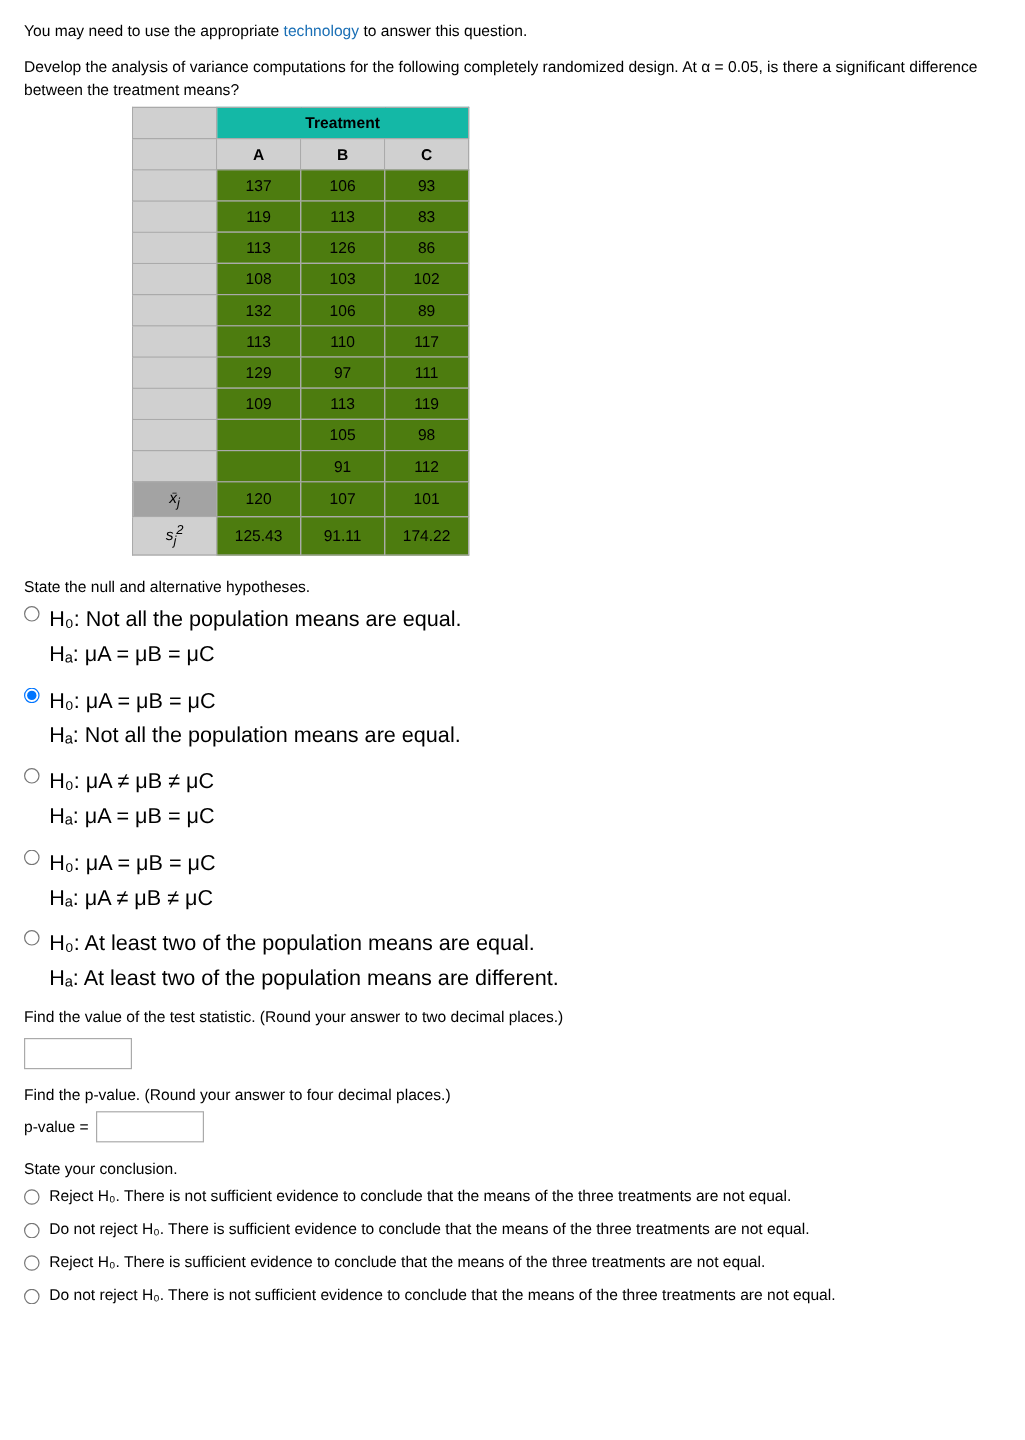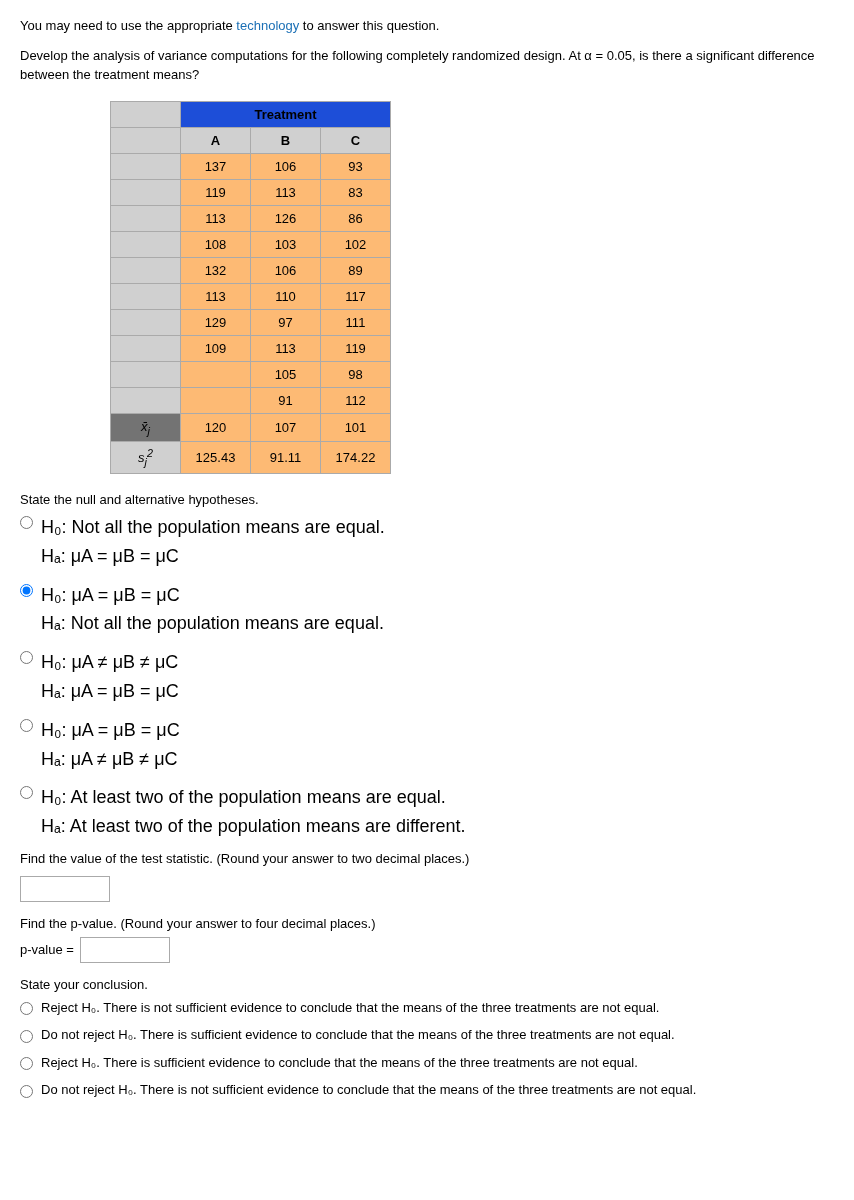--- a/index.html
+++ b/index.html
@@ -5,48 +5,48 @@
     * { box-sizing: border-box; margin: 0; padding: 0; }
     body {
       font-family: Arial, sans-serif;
       font-size: 13px;
       color: #000;
       background: #fff;
       padding: 16px 20px;
       width: 854px;
     }
     .intro-text { margin-bottom: 10px; line-height: 1.5; }
-    .develop-text { margin-bottom: 16px; line-height: 1.5; }
+    .develop-text { margin-bottom: 4px; line-height: 1.5; }
 
     
     .table-container {
       margin-bottom: 18px;
       display: flex;
       justify-content: flex-start;
       padding-left: 90px;
     }
     table {
       border-collapse: collapse;
     }
     table th, table td {
       border: 1px solid #aaa;
       padding: 5px 14px;
       text-align: center;
       min-width: 70px;
     }
     table .header-row th {
-      background: #1d4ed8;
+      background: #14b8a6;
       font-weight: bold;
     }
     table .col-header th {
       background: #d0d0d0;
       font-weight: bold;
     }
     table td {
-      background: #fdba74;
+      background: #4d7c0f;
     }
     table .treatment-header {
       background: #d0d0d0;
     }
     .hypothesis-option {
       display: flex;
       align-items: flex-start;
       margin-bottom: 10px;
       gap: 8px;
     }
@@ -167,21 +167,21 @@
           <td>105</td>
           <td>98</td>
         </tr>
         <tr>
           <td style="background: rgb(208, 208, 208);"></td>
           <td></td>
           <td>91</td>
           <td>112</td>
         </tr>
         <tr>
-          <td style="background: #737373; font-style: italic;">x̄<sub>j</sub></td>
+          <td style="background: #a3a3a3; font-style: italic;">x̄<sub>j</sub></td>
           <td>120</td>
           <td>107</td>
           <td>101</td>
         </tr>
         <tr>
           <td style="background: rgb(208, 208, 208); font-style: italic;">s<sub>j</sub><sup>2</sup></td>
           <td>125.43</td>
           <td>91.11</td>
           <td>174.22</td>
         </tr>

